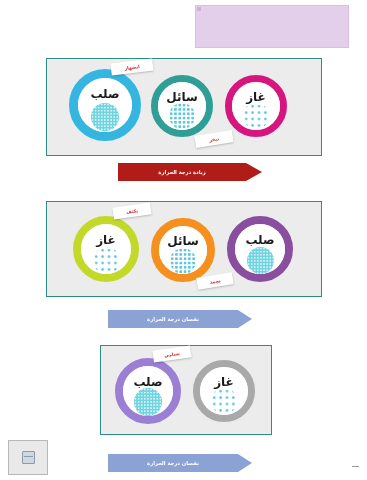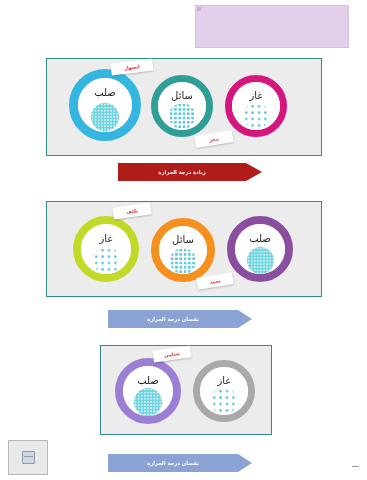--- a/index.html
+++ b/index.html
@@ -30,21 +30,21 @@
 
   
   .state{position:absolute;border-radius:50%;box-sizing:border-box;
          display:flex;align-items:center;justify-content:center;}
   .state .inner{
     width:100%;height:100%;border-radius:50%;background:#ffffff;
     position:relative;display:flex;flex-direction:column;
     align-items:center;justify-content:flex-start;
   }
   .state .lbl{
-    font-size:10px;font-weight:normal;color:#1a1a1a;
+    font-size:12px;font-weight:bold;color:#1a1a1a;
     margin-top:19%;line-height:1;direction:rtl;
     font-family:"DejaVu Sans",sans-serif;
   }
   .particles{position:absolute;border-radius:50%;}
 
   
   .p-solid{
     background:#6fd3e0;
     background-image:radial-gradient(circle, rgba(255,255,255,.75) 0.7px, transparent 0.9px);
     background-size:3.1px 3.1px;

